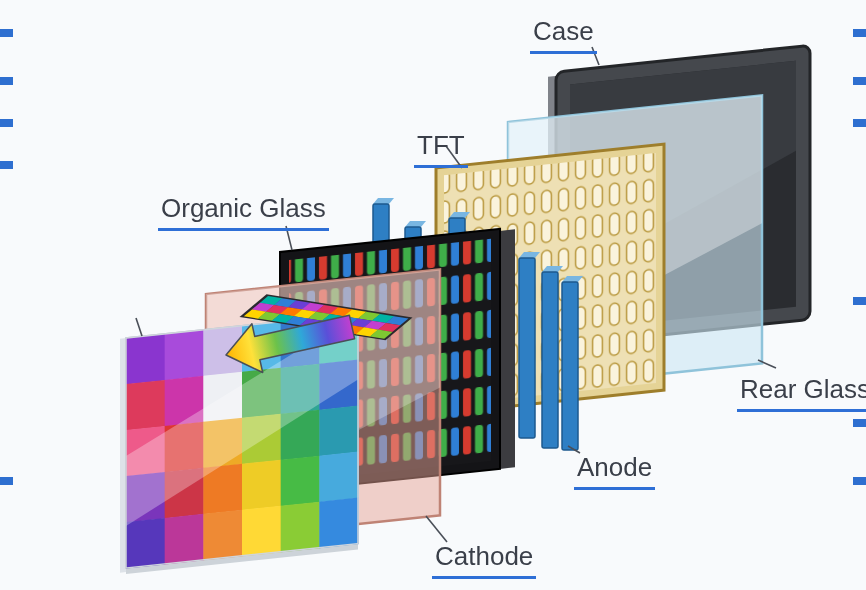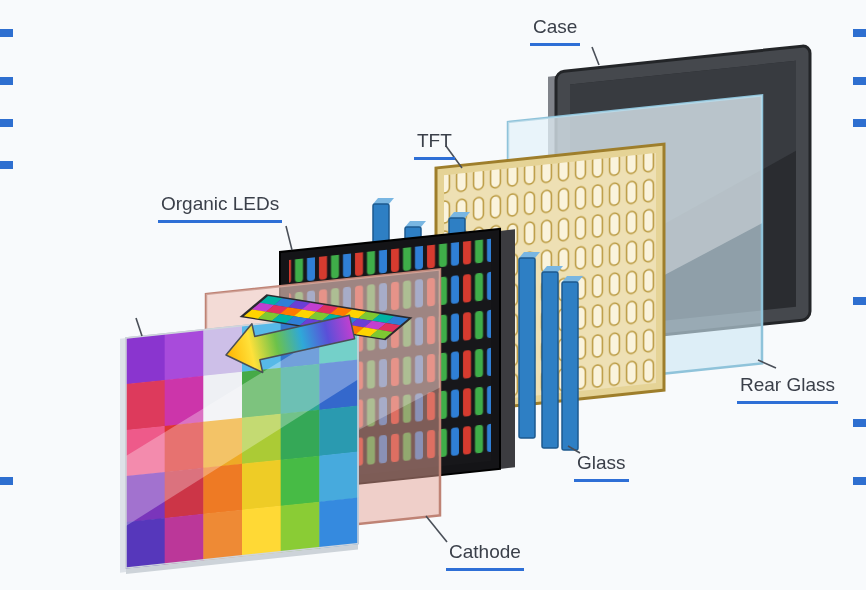--- a/index.html
+++ b/index.html
@@ -3,30 +3,30 @@
 <meta charset="utf-8">
 <title>Diagram</title>
 <style>
   html,body{margin:0;padding:0;background:#e9ebee;}
   .stage{
     position:relative;width:866px;height:590px;overflow:hidden;
     background:#f8fafc;font-family:"Liberation Sans",sans-serif;
   }
   .stage svg{position:absolute;left:0;top:0;}
   .layer-label{
-    position:absolute;font-size:19px;line-height:1.2;color:#3a3f49;
+    position:absolute;font-size:26px;line-height:1.2;color:#3a3f49;
     padding:0 3px 4px 3px;border-bottom:3px solid #2e6fd6;white-space:nowrap;
   }
   .lbl-case{left:530px;top:16px;}
   .lbl-tft{left:414px;top:130px;}
   .lbl-organic{left:158px;top:193px;}
   .lbl-cover{left:10px;top:285px;}
   .lbl-rear{left:737px;top:367px;margin-top:7px;}
   .lbl-anode{left:574px;top:452px;}
-  .lbl-cathode{left:446px;top:541px;}
+  .lbl-cathode{left:432px;top:541px;}
   .edge-mark{position:absolute;width:13px;height:8px;background:#2e6fd0;}
   .edge-mark.left{left:0;}
   .edge-mark.right{right:0;}
 </style>
 </head>
 <body>
 
 <div class="stage">
 
   <svg width="866" height="590" viewBox="0 0 866 590">
@@ -190,23 +190,23 @@
       <line x1="286" y1="226" x2="292" y2="250"></line>
       <line x1="136" y1="318" x2="142" y2="336"></line>
       <line x1="758" y1="360" x2="776" y2="368"></line>
       <line x1="568" y1="446" x2="580" y2="453"></line>
       <line x1="426" y1="516" x2="447" y2="542"></line>
     </g>
   </svg>
 
   <div class="layer-label lbl-case">Case</div>
   <div class="layer-label lbl-tft">TFT</div>
-  <div class="layer-label lbl-organic">Organic LEDs</div>
+  <div class="layer-label lbl-organic">Organic Glass</div>
   <div class="layer-label lbl-rear">Rear Glass</div>
-  <div class="layer-label lbl-anode">Glass</div>
+  <div class="layer-label lbl-anode">Anode</div>
   <div class="layer-label lbl-cathode">Cathode</div>
 
   <div>
       <div class="edge-mark left" style="top: 29px;"></div>
       <div class="edge-mark left" style="top: 77px;"></div>
       <div class="edge-mark left" style="top: 119px;"></div>
       <div class="edge-mark left" style="top: 161px;"></div>
       <div class="edge-mark left" style="top: 477px;"></div>
       <div class="edge-mark right" style="top: 29px;"></div>
       <div class="edge-mark right" style="top: 77px;"></div>

